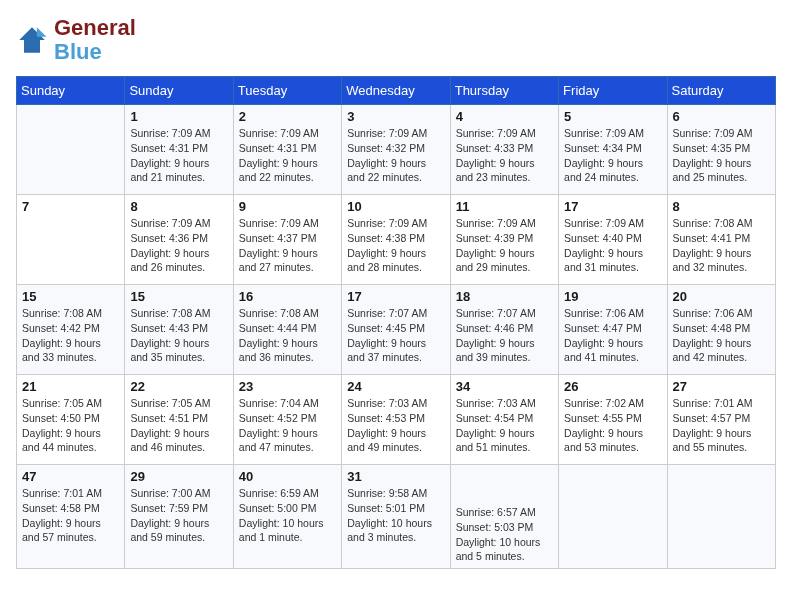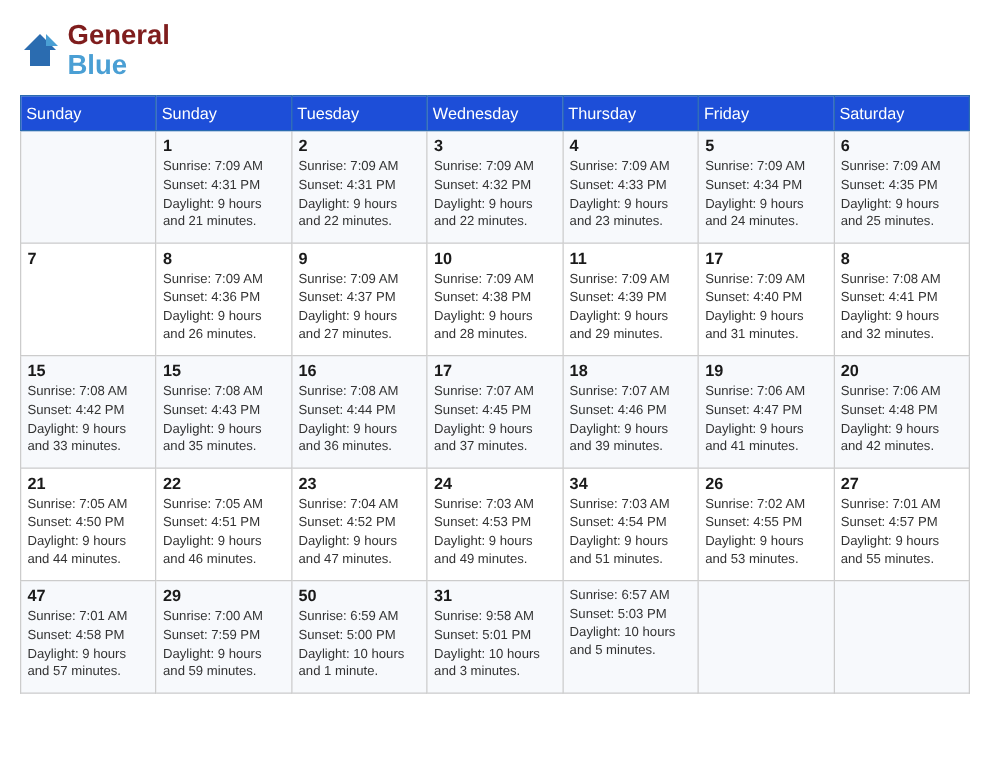--- a/index.html
+++ b/index.html
@@ -320,35 +320,35 @@
 and 57 minutes.</div>
         </td>
         <td>
           <div class="day-num">29</div>
           <div class="day-info" style="white-space: pre-line;">Sunrise: 7:00 AM
 Sunset: 7:59 PM
 Daylight: 9 hours
 and 59 minutes.</div>
         </td>
         <td>
-          <div class="day-num">50</div>
+          <div class="day-num">40</div>
           <div class="day-info" style="white-space: pre-line;">Sunrise: 6:59 AM
 Sunset: 5:00 PM
 Daylight: 10 hours
 and 1 minute.</div>
         </td>
         <td>
           <div class="day-num">31</div>
           <div class="day-info" style="white-space: pre-line;">Sunrise: 9:58 AM
 Sunset: 5:01 PM
 Daylight: 10 hours
 and 3 minutes.</div>
         </td>
         <td>
-          <div class="day-info" style="white-space: pre-line;">Sunrise: 6:57 AM
+          <div class="day-info" style="white-space: pre-line; margin-top: 36px;">Sunrise: 6:57 AM
 Sunset: 5:03 PM
 Daylight: 10 hours
 and 5 minutes.</div>
         </td>
         <td class="empty"></td>
         <td class="empty"></td>
       </tr>
     </tbody>
 </table>
 

